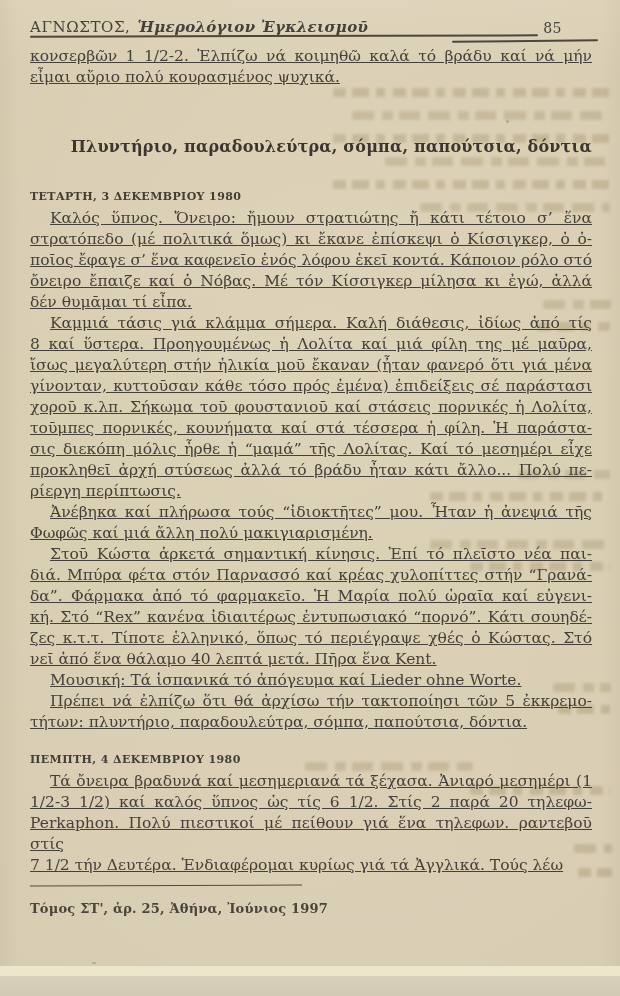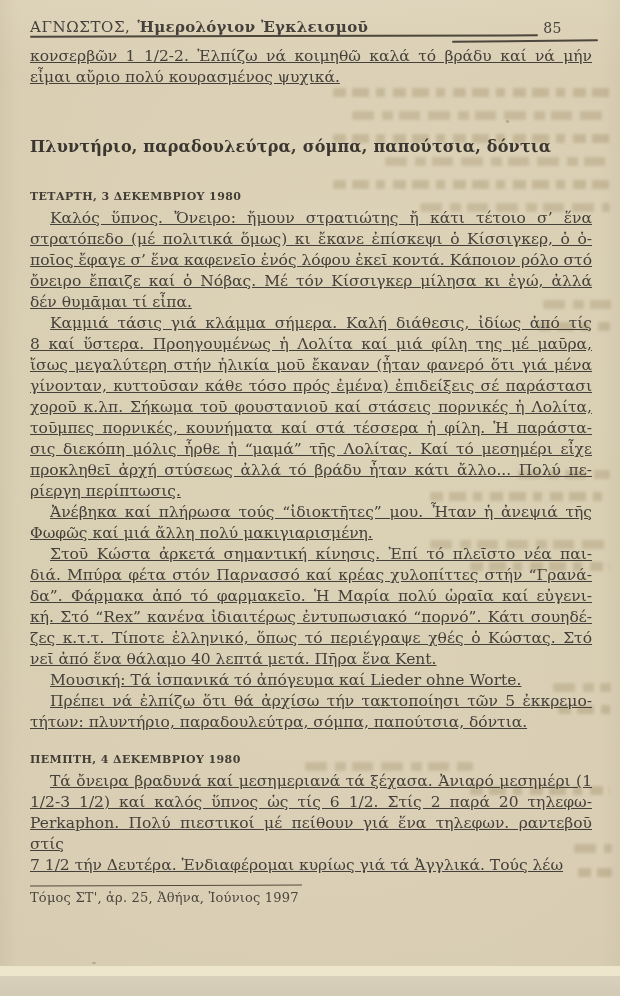--- a/index.html
+++ b/index.html
@@ -15,44 +15,44 @@
   }
   .page::before{ 
     content:"";position:absolute;inset:0;z-index:1;pointer-events:none;
     background:
       radial-gradient(130% 105% at 52% 38%, rgba(255,255,255,0.07) 0%, rgba(124,104,72,0.05) 70%, rgba(110,92,62,0.12) 100%),
       linear-gradient(90deg, rgba(120,105,80,0.07) 0%, rgba(120,105,80,0) 3%, rgba(120,105,80,0) 97%, rgba(120,105,80,0.06) 100%);
   }
   
   .header{position:absolute;left:30px;top:18px;right:22px;height:22px;z-index:2;font-size:15px;white-space:nowrap;}
   .header .author{letter-spacing:0.6px;}
-  .header .title{font-weight:bold;margin-left:7px;letter-spacing:0.3px;}
+  .header .title{font-weight:bold;font-style:italic;margin-left:7px;letter-spacing:0.3px;}
   .pagenum{position:absolute;top:20px;right:58px;z-index:2;font-size:14px;letter-spacing:0.5px;}
   .rule{position:absolute;background:#4d463c;height:1.6px;z-index:2;border-radius:1px;}
   .rule-a{left:30px;width:508px;top:35px;transform:rotate(-0.15deg);}
   .rule-b{left:452px;width:146px;top:40px;transform:rotate(-0.6deg);}
   
   .bodycol{position:absolute;left:30px;top:46px;width:562px;z-index:2;font-size:15.5px;line-height:21px;}
   .line{text-align:justify;text-align-last:justify;text-decoration:underline;}
   .line.last{text-align-last:auto;}
   .line.first{padding-left:20px;}
   .intro{margin-top:2px;}
   .section-heading{
-    text-align:left;font-weight:bold;font-size:16px;line-height:22px;
+    text-align:right;font-weight:bold;font-size:16px;line-height:22px;
     margin:48px 0 0 0;color:#3b362f;letter-spacing:0.2px;
   }
   .date-heading{
     font-size:11px;font-weight:bold;line-height:22px;margin:28px 0 0 0;
     letter-spacing:0.4px;color:#423d35;
   }
   .date-heading.second{margin-top:16px;}
   .para{margin:0;}
   
   .footnote-rule{position:static;margin-top:9px;width:272px;height:1.3px;background:#55493c;transform:rotate(-0.2deg);}
-  .footnote{font-size:13px;line-height:16px;margin-top:4px;letter-spacing:0.2px;color:#4a443c;}
+  .footnote{font-size:13px;line-height:16px;margin-top:15px;letter-spacing:0.2px;color:#4a443c;font-weight:bold;}
   
   .ghosts{position:absolute;inset:0;z-index:0;}
   .ghost{
     position:absolute;height:9px;border-radius:2px;opacity:0.5;filter:blur(1.7px);
     background:repeating-linear-gradient(90deg,#af9f7a 0 13px,transparent 13px 19px,#af9f7a 19px 36px,transparent 36px 43px,#af9f7a 43px 52px,transparent 52px 60px);
   }
   .ghost.g2{
     background:repeating-linear-gradient(90deg,#ab9b76 0 22px,transparent 22px 30px,#ab9b76 30px 41px,transparent 41px 47px,#ab9b76 47px 68px,transparent 68px 76px);
     opacity:0.42;
   }

